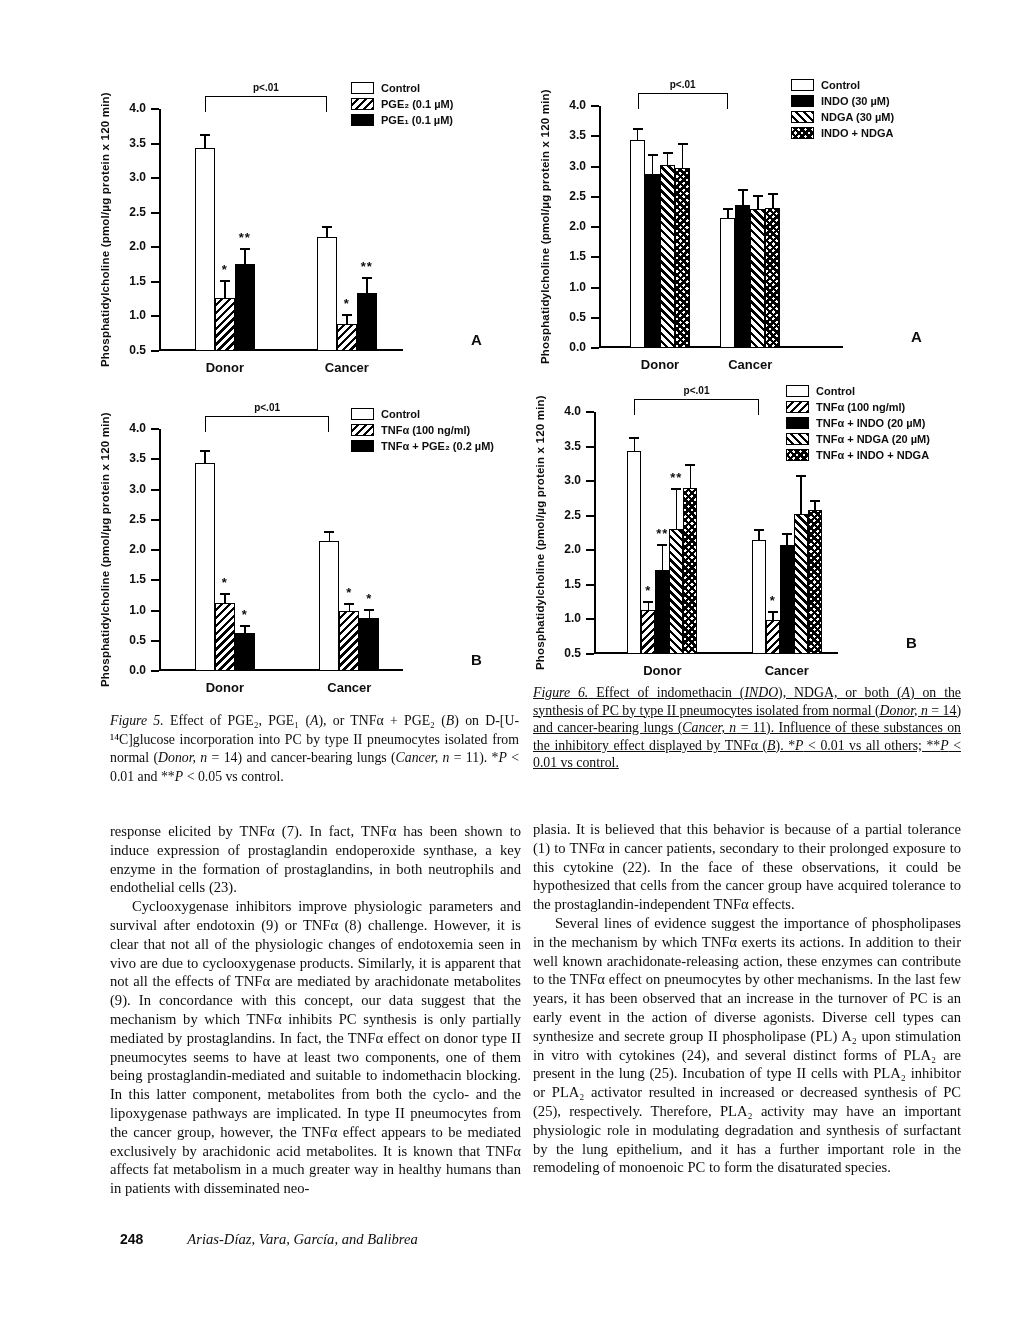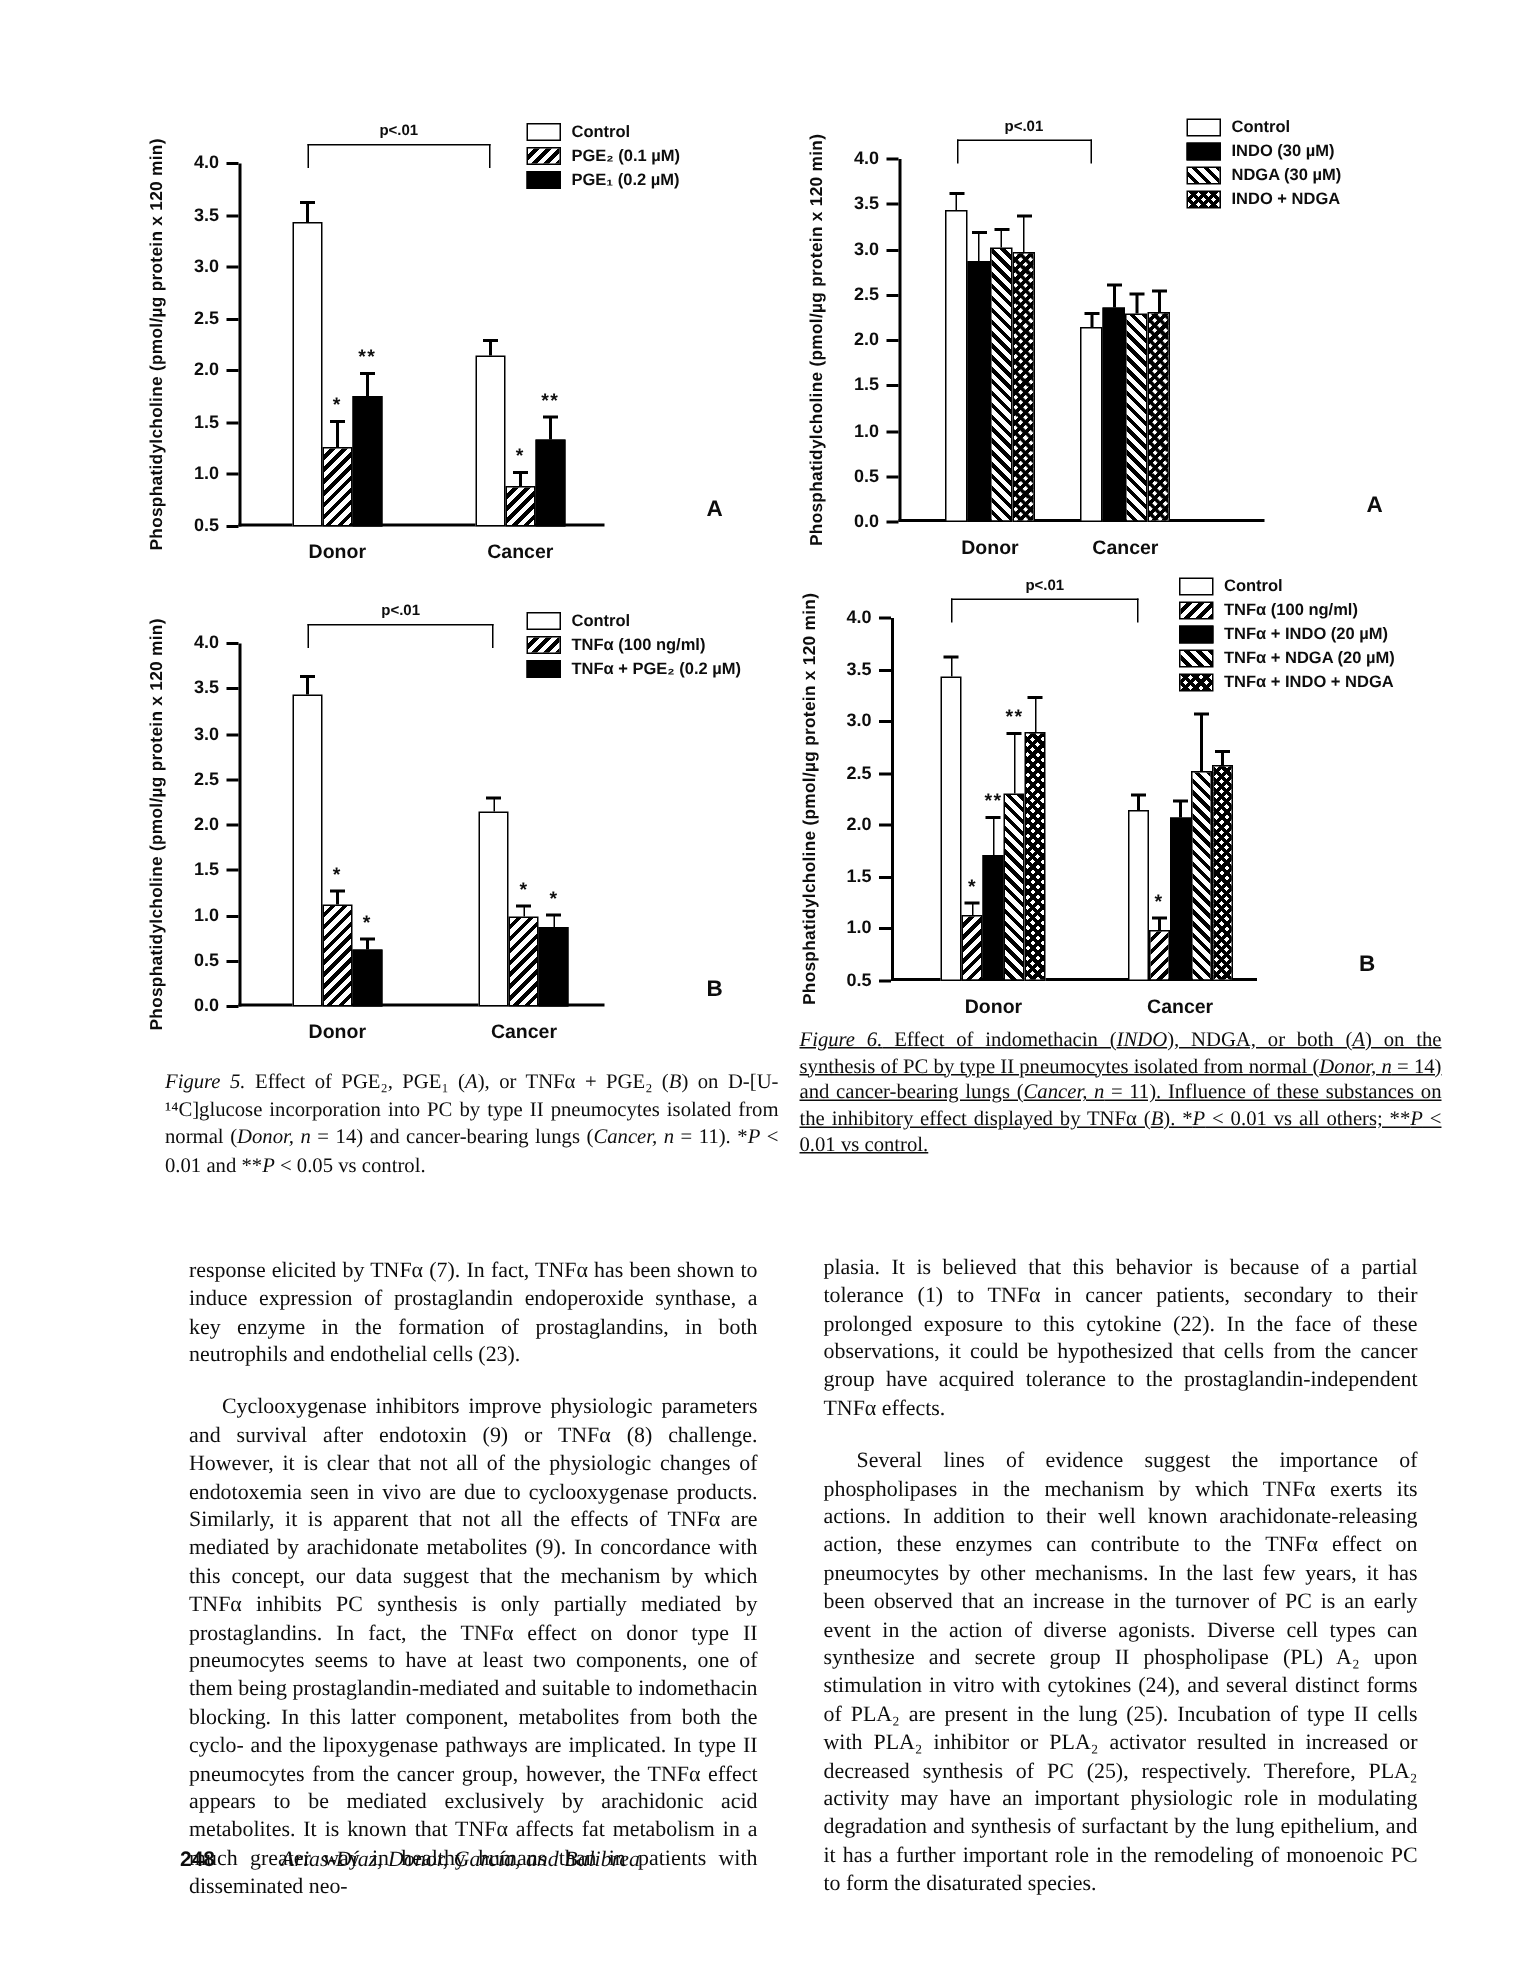--- a/index.html
+++ b/index.html
@@ -37,21 +37,21 @@
   .pat-cross{background-color:#fff;
     background-image:repeating-linear-gradient(45deg,rgba(0,0,0,0) 0 2.4px,#000 2.4px 4.8px),
                      repeating-linear-gradient(135deg,rgba(0,0,0,0) 0 2.4px,#000 2.4px 4.8px);}
   
   .caption{position:absolute;text-align:justify;font-size:13.8px;line-height:18.6px;}
   #caption-fig5{left:110px;top:712px;width:409px;}
   #caption-fig6{left:533px;top:684px;width:428px;line-height:17.6px;text-decoration:underline;}
   .col{position:absolute;}
   #col-left{left:110px;top:822px;width:411px;}
   #col-right{left:533px;top:820px;width:428px;}
-  .col p{margin:16px;text-align:justify;font-size:14.6px;line-height:18.8px;}
+  .col p{margin:0;text-align:justify;font-size:14.6px;line-height:18.8px;}
   .col p.indent{text-indent:22px;}
   #footer{position:absolute;left:120px;top:1231px;display:flex;align-items:baseline;}
   #page-num{font-family:"Liberation Sans",sans-serif;font-weight:700;font-size:14px;}
   #authors{font-style:italic;font-size:14.6px;margin-left:44px;}
   
   #chart-0{left:93px;top:73px;}
   #chart-1{left:533px;top:70px;}
   #chart-2{left:93px;top:393px;}
   #chart-3{left:528px;top:376px;}
 </style>
@@ -108,21 +108,21 @@
         <div class="legend-row">
           <div class="legend-swatch pat-white"></div>
           <span class="legend-label">Control</span>
         </div>
         <div class="legend-row">
           <div class="legend-swatch pat-hatch-fwd"></div>
           <span class="legend-label">PGE₂ (0.1 µM)</span>
         </div>
         <div class="legend-row">
           <div class="legend-swatch pat-black"></div>
-          <span class="legend-label">PGE₁ (0.2 µM)</span>
+          <span class="legend-label">PGE₁ (0.1 µM)</span>
         </div>
       </div>
       <div class="panel-letter" style="left: 378px; top: 258px;">A</div>
     </div>
   <div class="chart" id="chart-1">
       <div class="chart-ylabel" style="left: 6px; top: 10px; height: 294px;">Phosphatidylcholine (pmol/µg protein x 120 min)</div>
       <div class="chart-plot" style="left: 66px; top: 36px; width: 244px; height: 242px;"></div>
       <div class="ytick-mark" style="left: 58px; top: 35px; width: 8px; height: 2px;"></div>
       <div class="ytick-label" style="left: 20px; top: 28px; width: 33px;">4.0</div>
       <div class="ytick-mark" style="left: 58px; top: 65.25px; width: 8px; height: 2px;"></div>
@@ -341,15 +341,15 @@
     <p>response elicited by TNFα (7). In fact, TNFα has been shown to induce expression of prostaglandin endoperoxide synthase, a key enzyme in the formation of prostaglandins, in both neutrophils and endothelial cells (23).</p>
     <p class="indent">Cyclooxygenase inhibitors improve physiologic parameters and survival after endotoxin (9) or TNFα (8) challenge. However, it is clear that not all of the physiologic changes of endotoxemia seen in vivo are due to cyclooxygenase products. Similarly, it is apparent that not all the effects of TNFα are mediated by arachidonate metabolites (9). In concordance with this concept, our data suggest that the mechanism by which TNFα inhibits PC synthesis is only partially mediated by prostaglandins. In fact, the TNFα effect on donor type II pneumocytes seems to have at least two components, one of them being prostaglandin-mediated and suitable to indomethacin blocking. In this latter component, metabolites from both the cyclo- and the lipoxygenase pathways are implicated. In type II pneumocytes from the cancer group, however, the TNFα effect appears to be mediated exclusively by arachidonic acid metabolites. It is known that TNFα affects fat metabolism in a much greater way in healthy humans than in patients with disseminated neo-</p>
   </div>
   <div class="col" id="col-right">
     <p>plasia. It is believed that this behavior is because of a partial tolerance (1) to TNFα in cancer patients, secondary to their prolonged exposure to this cytokine (22). In the face of these observations, it could be hypothesized that cells from the cancer group have acquired tolerance to the prostaglandin-independent TNFα effects.</p>
     <p class="indent">Several lines of evidence suggest the importance of phospholipases in the mechanism by which TNFα exerts its actions. In addition to their well known arachidonate-releasing action, these enzymes can contribute to the TNFα effect on pneumocytes by other mechanisms. In the last few years, it has been observed that an increase in the turnover of PC is an early event in the action of diverse agonists. Diverse cell types can synthesize and secrete group II phospholipase (PL) A₂ upon stimulation in vitro with cytokines (24), and several distinct forms of PLA₂ are present in the lung (25). Incubation of type II cells with PLA₂ inhibitor or PLA₂ activator resulted in increased or decreased synthesis of PC (25), respectively. Therefore, PLA₂ activity may have an important physiologic role in modulating degradation and synthesis of surfactant by the lung epithelium, and it has a further important role in the remodeling of monoenoic PC to form the disaturated species.</p>
   </div>
 
   <div id="footer">
     <span id="page-num">248</span>
-    <span id="authors">Arias-Díaz, Donor, García, and Balibrea</span>
+    <span id="authors">Arias-Díaz, Vara, García, and Balibrea</span>
   </div>
 </div>
 
 </body></html>

